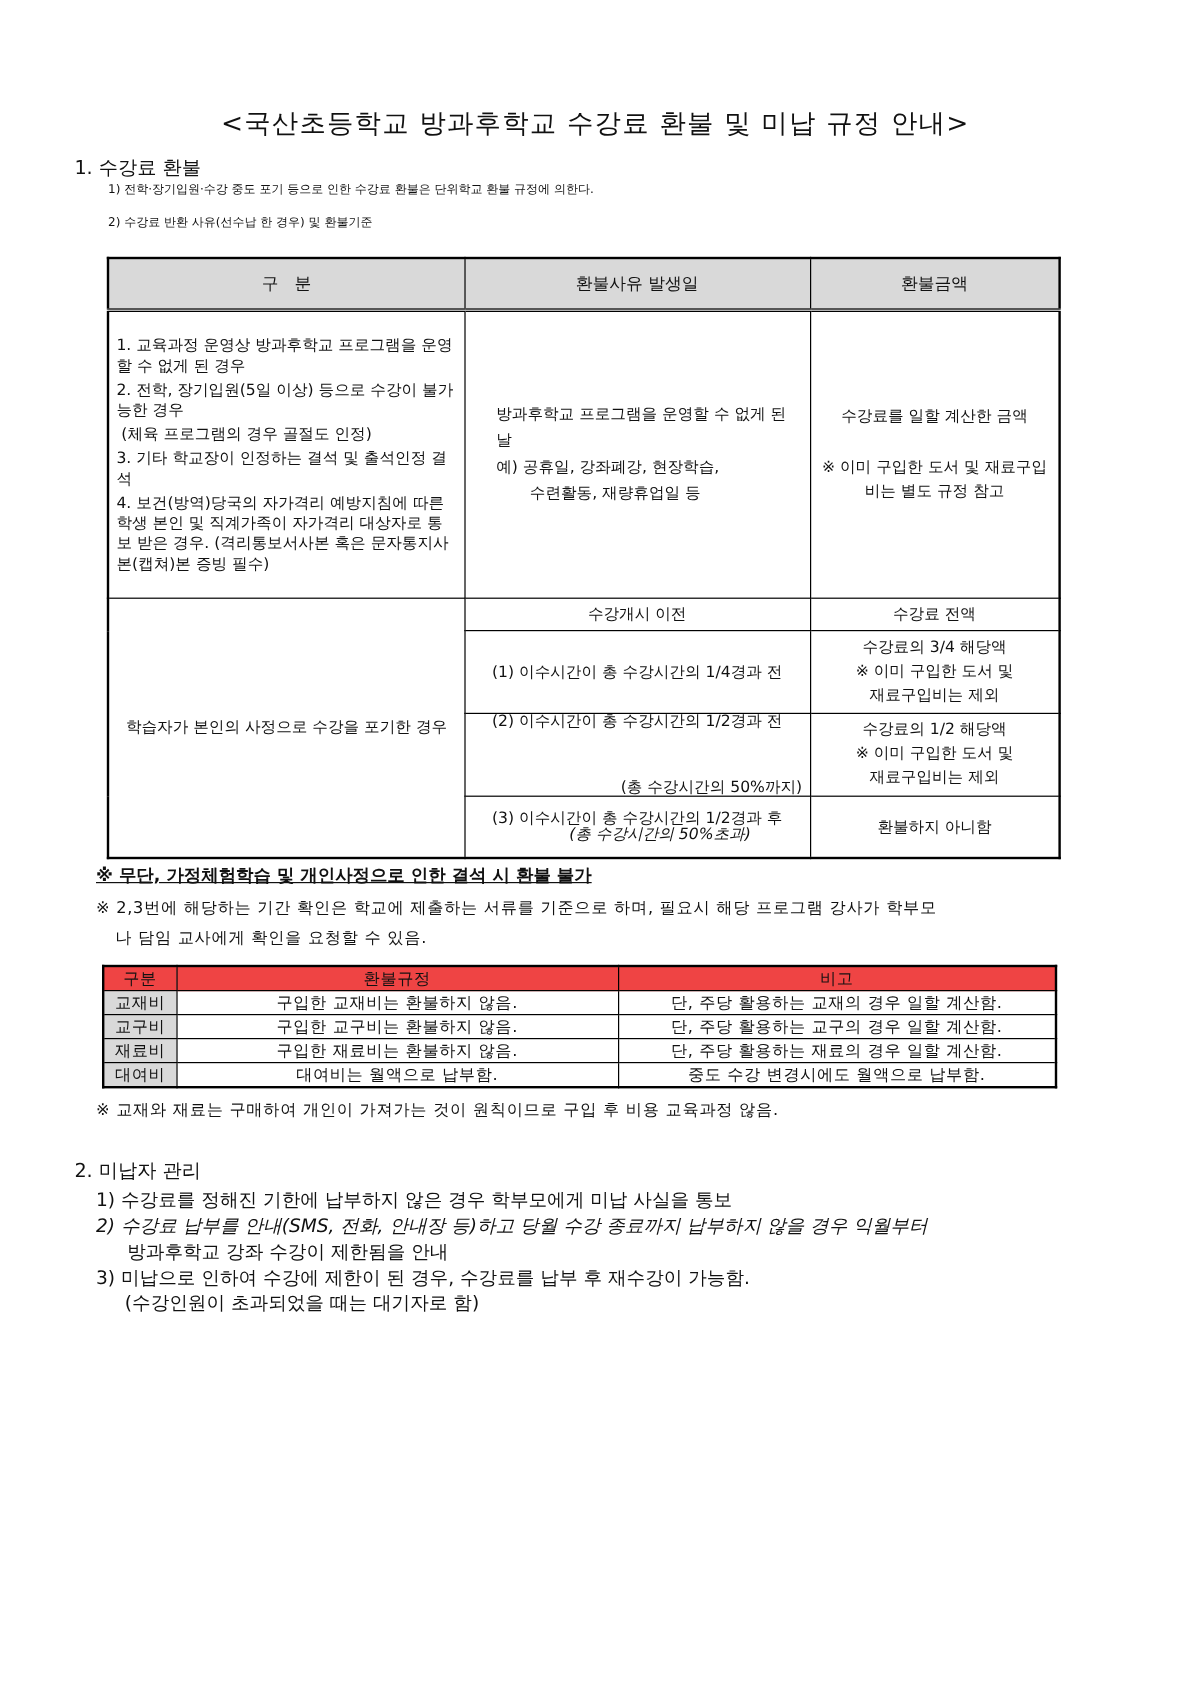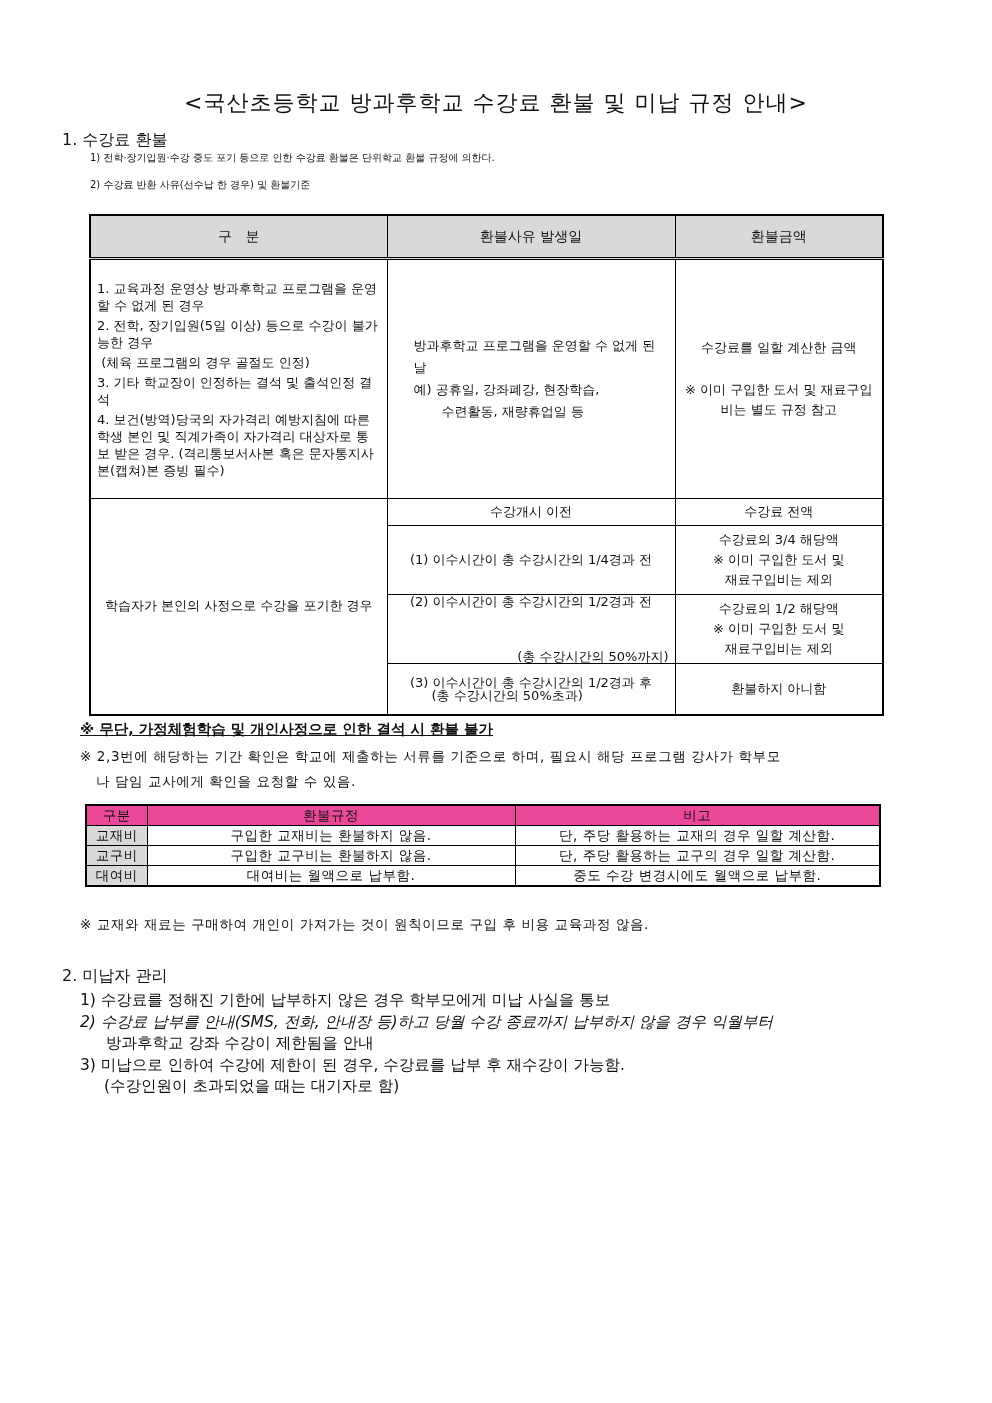--- a/index.html
+++ b/index.html
@@ -43,21 +43,21 @@
   
   table.sub {
     position: absolute; left: 85px; top: 804px; width: 794px;
     border-collapse: collapse; table-layout: fixed;
     border: 2px solid #000; font-size: 13.5px;
   }
   table.sub td {
     border: 1px solid #000; text-align: center; height: 19px; padding: 0;
     letter-spacing: 0.5px; white-space: nowrap;
   }
-  table.sub tr.head td { background: #ec4899; margin-top: 48px; }
+  table.sub tr.head td { background: #ef4444; margin-top: 48px; }
   table.sub td.label { background: #d9d9d9; }
 </style>
 </head>
 <body>
 
 <div class="abs title">&lt;국산초등학교 방과후학교 수강료 환불 및 미납 규정 안내&gt;</div>
 
 <div class="abs txt" style="left:62px; top:130px; font-size:16px;">1. 수강료 환불</div>
 <div class="abs txt" style="left:90px; top:151px;">1) 전학·장기입원·수강 중도 포기 등으로 인한 수강료 환불은 단위학교 환불 규정에 의한다.</div>
 <div class="abs txt" style="left:90px; top:178px;">2) 수강료 반환 사유(선수납 한 경우) 및 환불기준</div>
@@ -113,21 +113,21 @@
     </td>
     <td class="amt c">
       <p>수강료의 1/2 해당액</p>
       <p>※ 이미 구입한 도서 및</p>
       <p>재료구입비는 제외</p>
     </td>
   </tr>
   <tr style="height:51px;">
     <td class="c">
       <span class="small2">(3)  이수시간이 총 수강시간의 1/2경과 후</span>
-      <span class="small2" style="text-align:left; padding-left:38px;">(총 수강시간의 50%초과)</span>
+      <span class="small2" style="text-align:center; padding-left:38px;font-style:italic;">(총 수강시간의 50%초과)</span>
     </td>
     <td class="c">환불하지 아니함</td>
   </tr>
 </tbody>
   </table>
 
 <div class="abs note-bold">※ 무단, 가정체험학습 및 개인사정으로 인한 결석 시 환불 불가</div>
 <div class="abs txt-sm" style="left:80px; top:748px; letter-spacing:0.6px;">※ 2,3번에 해당하는 기간 확인은 학교에 제출하는 서류를 기준으로 하며, 필요시 해당 프로그램 강사가 학부모</div>
 <div class="abs txt-sm" style="left:96px; top:773px; letter-spacing:0.6px;">나 담임 교사에게 확인을 요청할 수 있음.</div>
 
@@ -147,20 +147,25 @@
     <td class="label">교재비</td>
     <td>구입한 교재비는 환불하지 않음.</td>
     <td>단, 주당 활용하는 교재의 경우 일할 계산함.</td>
   </tr>
   <tr>
     <td class="label">교구비</td>
     <td>구입한 교구비는 환불하지 않음.</td>
     <td>단, 주당 활용하는 교구의 경우 일할 계산함.</td>
   </tr>
   <tr>
+    <td class="label">재료비</td>
+    <td>구입한 재료비는 환불하지 않음.</td>
+    <td>단, 주당 활용하는 재료의 경우 일할 계산함.</td>
+  </tr>
+  <tr>
     <td class="label">대여비</td>
     <td>대여비는 월액으로 납부함.</td>
     <td>중도 수강 변경시에도 월액으로 납부함.</td>
   </tr>
 </tbody>
   </table>
 
 <div class="abs txt-sm" style="left:80px; top:916px; letter-spacing:0.6px;">※ 교재와 재료는 구매하여 개인이 가져가는 것이 원칙이므로 구입 후 비용 교육과정 않음.</div>
 
 <div class="abs txt" style="left:62px; top:966px; font-size:16px;">2. 미납자 관리</div>

